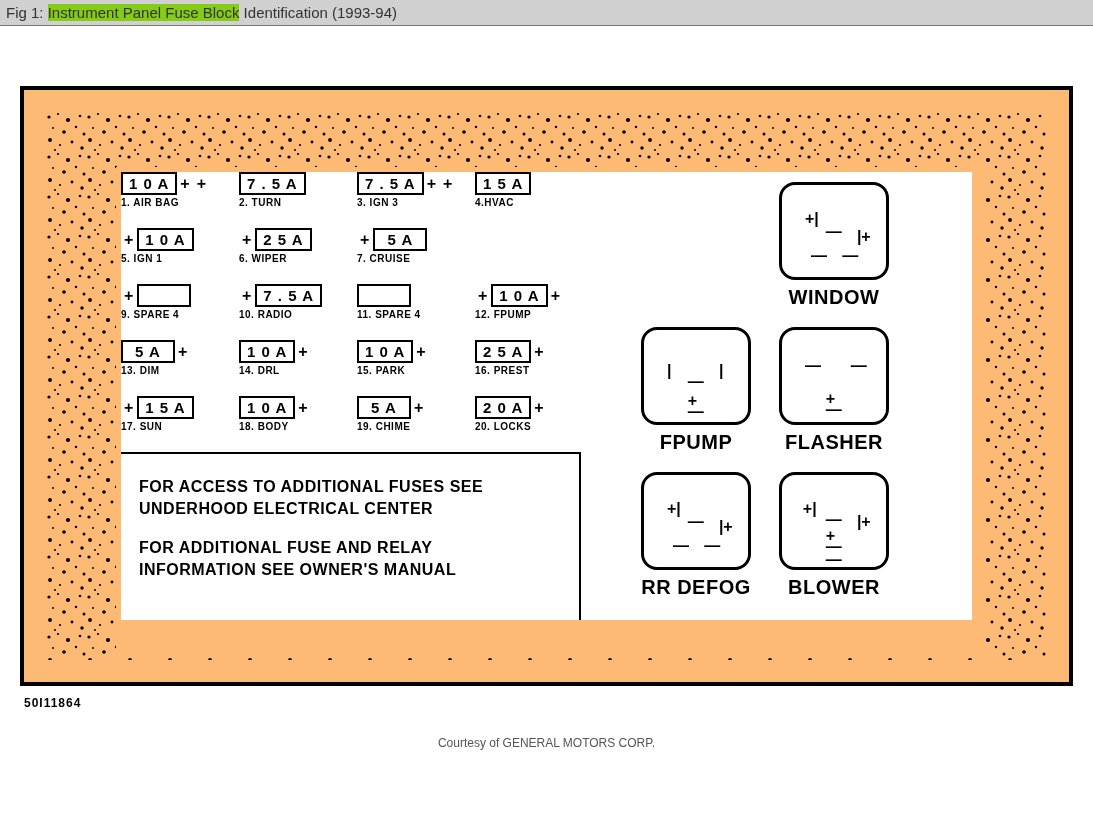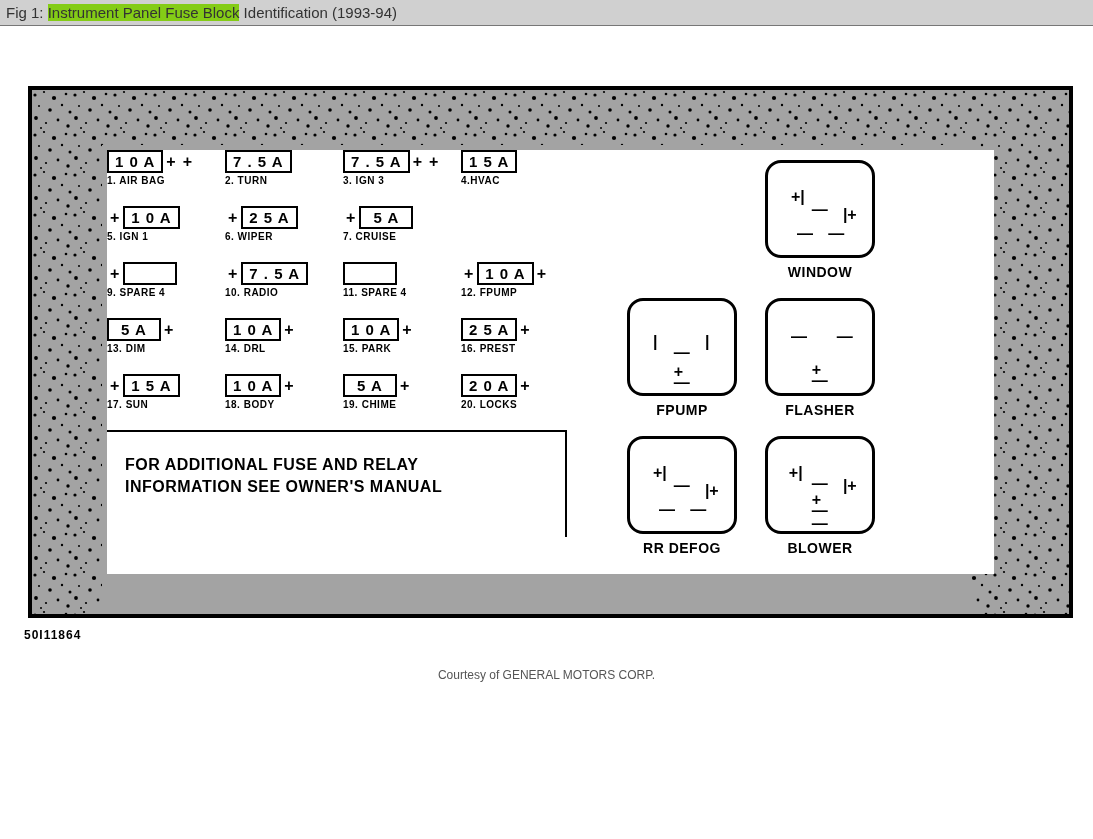--- a/index.html
+++ b/index.html
@@ -14,25 +14,25 @@
     padding: 4px 6px;
     font-size: 15px;
     color: #333;
     border-top: none;
     border-left: none;
     border-right: none;
   }
   .header-bar .fig-label { color: #333; }
   .header-bar .highlight { background: #84cc16; }
   .diagram-frame {
-    margin: 60px 20px 10px 28px;
+    margin: 60px 20px 10px 20px;
     border: 4px solid #000;
-    padding: 0;
+    padding: 22px;
     position: relative;
-    background: #a3a3a3;
+    background: #fdba74;
   }
   .speckle-border {
     position: relative;
     padding: 60px 75px 40px 75px;
   }
   .speckle-layer {
     position: absolute;
     inset: 0;
     pointer-events: none;
   }
@@ -116,21 +116,21 @@
   .relay-box {
     width: 110px;
     height: 98px;
     border: 3px solid #000;
     border-radius: 16px;
     position: relative;
     margin-bottom: 6px;
   }
   .relay-label {
     font-weight: bold;
-    font-size: 14px;
+    font-size: 20px;
     letter-spacing: 0.5px;
   }
   .pin {
     position: absolute;
     font-weight: bold;
     font-size: 16px;
     line-height: 1;
   }
   .pin.dash { letter-spacing: -2px; }
   .id-code {
@@ -323,20 +323,21 @@
                 <div class="fuse-top">
                   <span class="fuse-box">2 0 A</span>
                   <span class="plus">+</span>
                 </div>
                 <div class="fuse-label">20. LOCKS</div>
               </div>
             </div>
           </div>
 
         <div class="notes-box">
+          <p>FOR ACCESS TO ADDITIONAL FUSES SEE UNDERHOOD ELECTRICAL CENTER</p>
           <p>FOR ADDITIONAL FUSE AND RELAY INFORMATION SEE OWNER'S MANUAL</p>
         </div>
       </div>
 
       <div class="relay-area" id="relay-area">
           <div class="relay-row">
             <div style="width: 110px;"></div>
             <div class="relay">
               <div class="relay-box">
                 <div class="pin" style="left: 22%; top: 28%;">+|</div>

